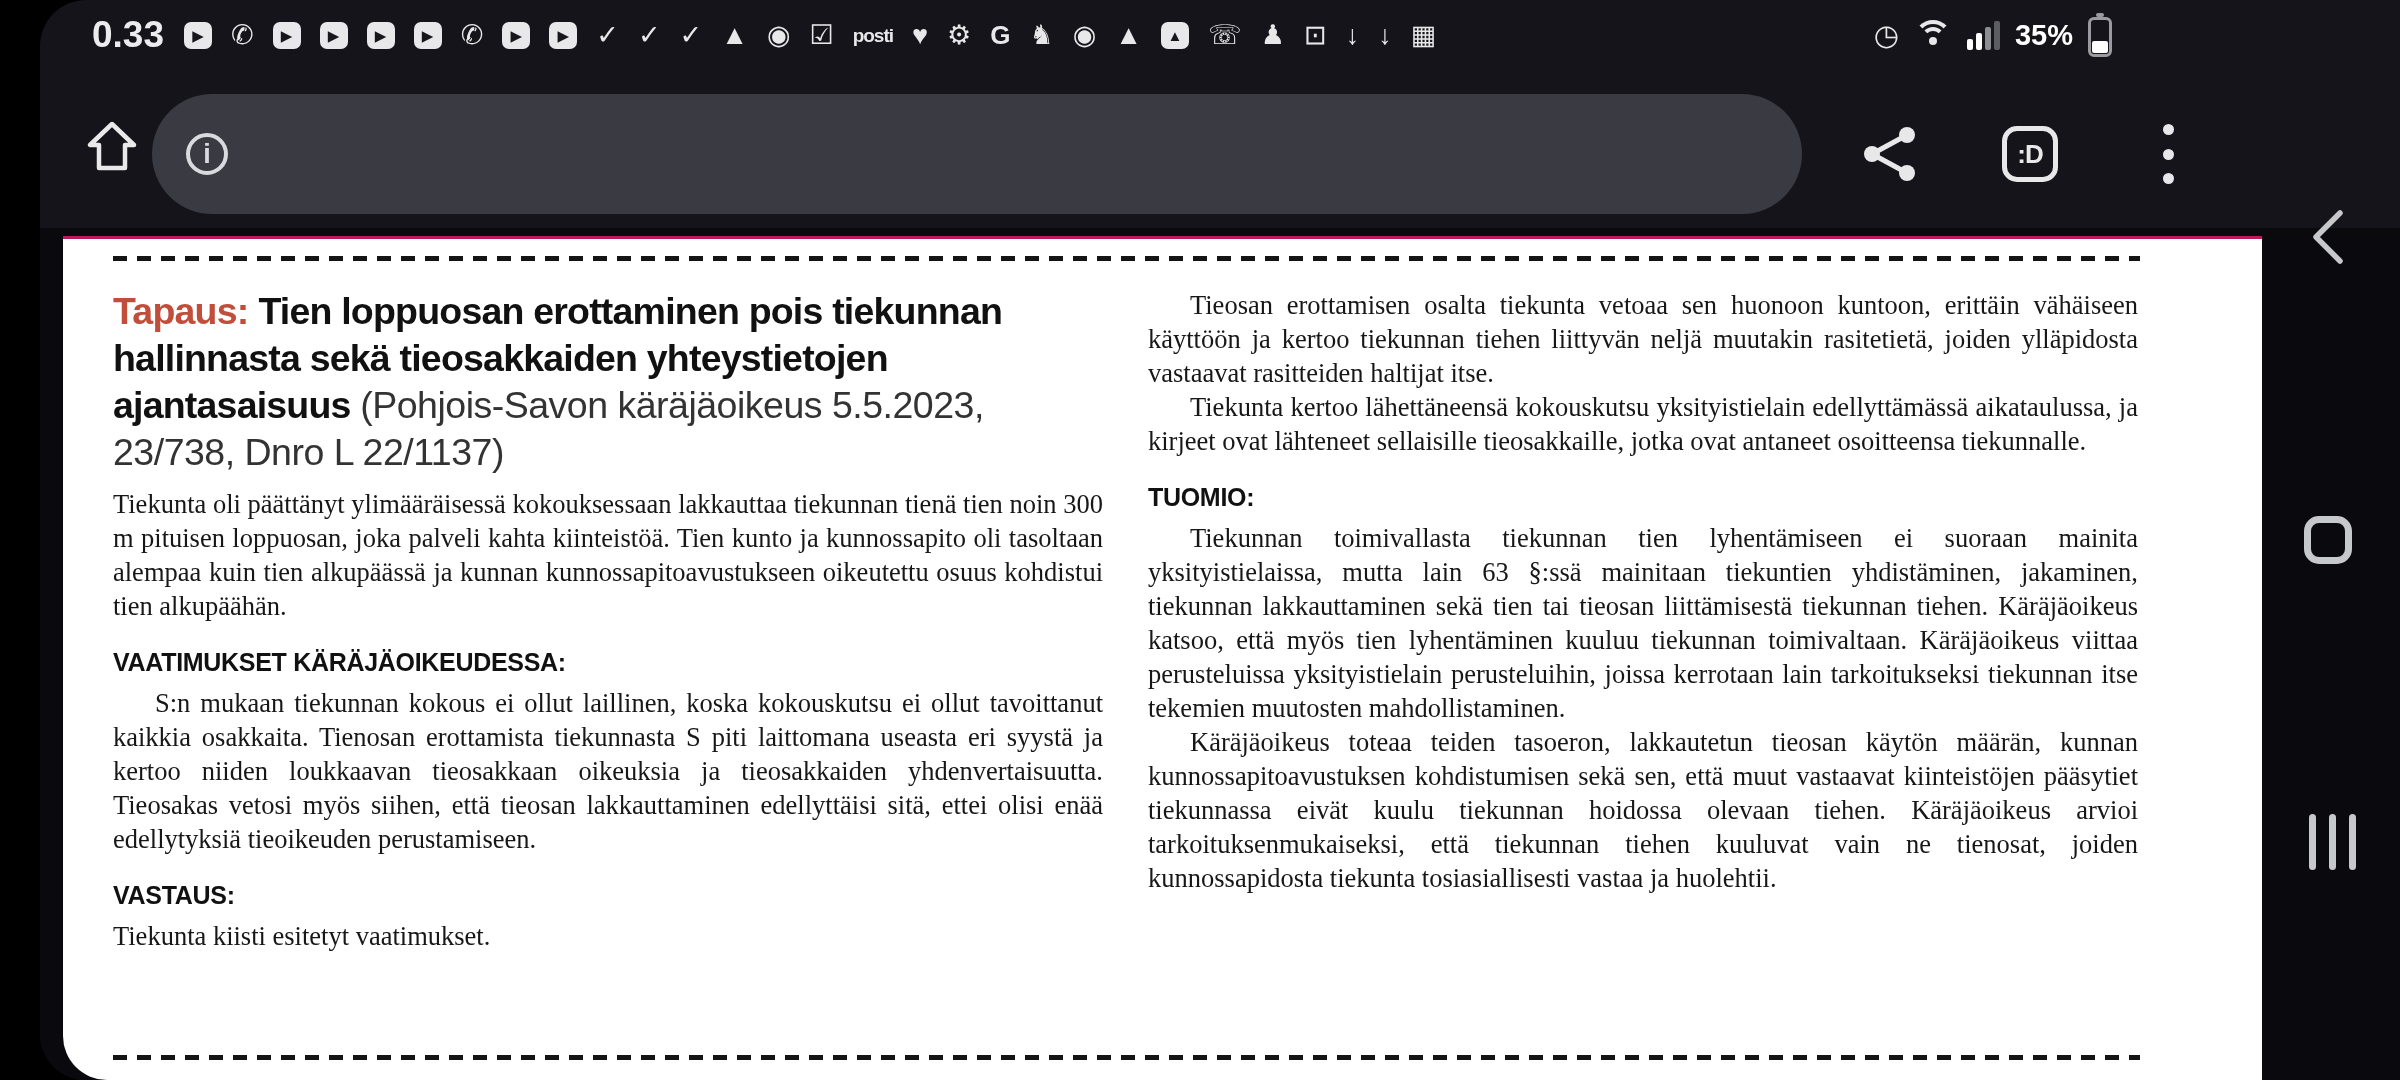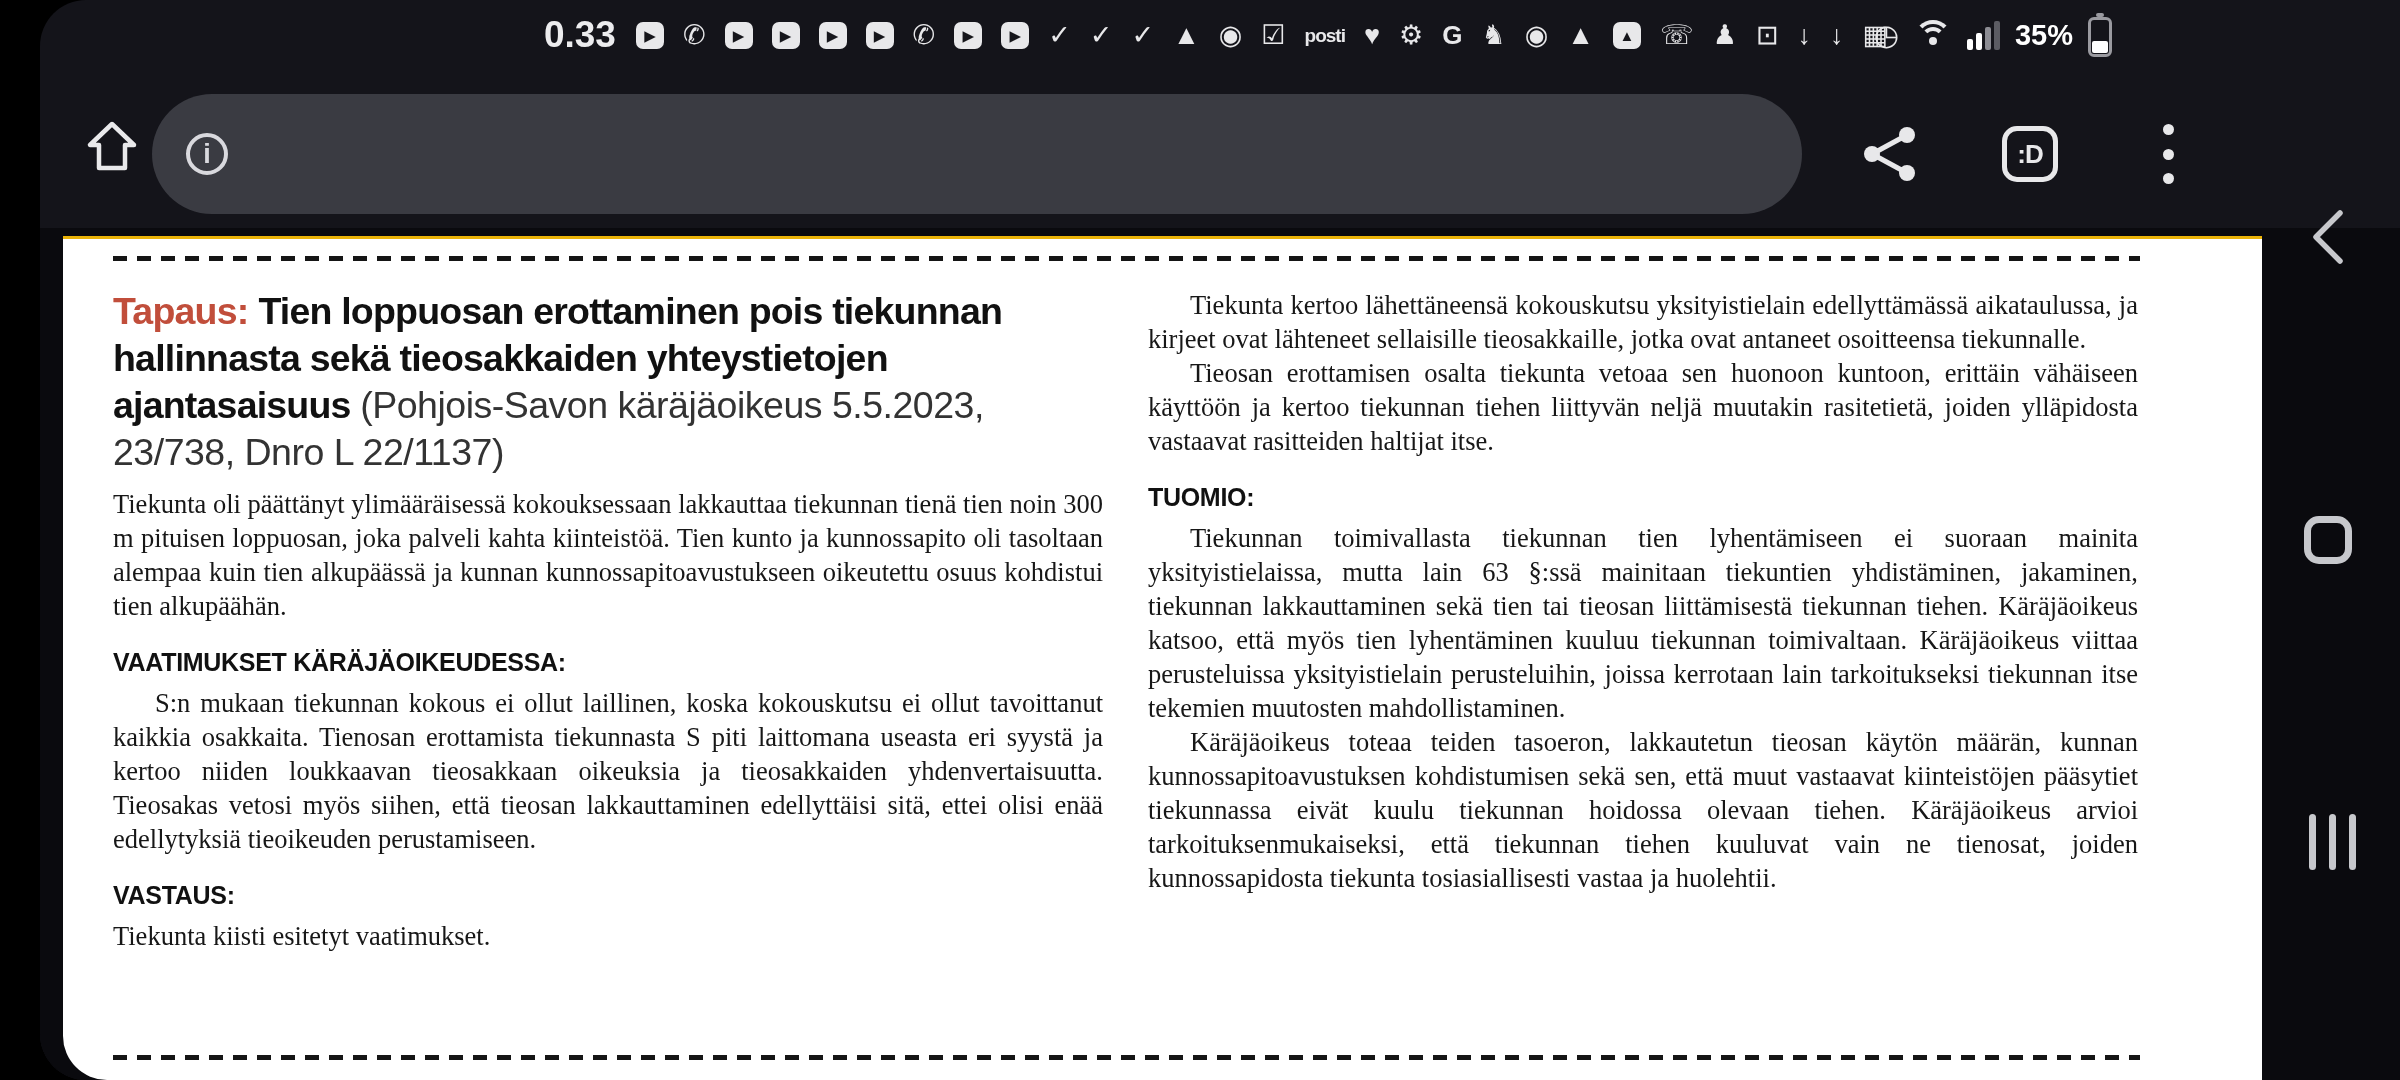--- a/index.html
+++ b/index.html
@@ -4,21 +4,21 @@
 <style>
   * { margin:0; padding:0; box-sizing:border-box; }
   html,body { width:2400px; height:1080px; background:#000; overflow:hidden;
               font-family:"Liberation Sans", sans-serif; }
 
   .screen { position:absolute; left:40px; top:0; width:2360px; height:1080px;
             background:#14141a; border-radius:46px 0 0 46px; overflow:hidden; }
 
   
   .statusbar { position:absolute; top:12px; left:52px; right:60px; height:46px;
-               display:flex; align-items:center; color:#ececee;justify-content:center; }
+               display:flex; align-items:center; color:#ececee; }
   .clock { font-size:37px; font-weight:700; letter-spacing:0; margin-right:20px; }
   .sicons { display:flex; align-items:center; gap:19px; }
   .sicon { font-size:27px; line-height:27px; color:#e8e8ea; display:inline-flex;
            align-items:center; justify-content:center; }
   .sicon.boxed { width:28px; height:27px; background:#e8e8ea; color:#16161b;
                  border-radius:7px; font-size:15px; }
   .sicon.txt { font-size:19px; font-weight:700; letter-spacing:-1px; }
   .sicon.gtxt { font-size:26px; font-weight:700; font-style:normal; }
 
   .sb-right { position:absolute; right:228px; top:0; height:46px;
@@ -60,21 +60,21 @@
              display:flex; align-items:center; justify-content:center;
              font-size:26px; font-weight:700; letter-spacing:-1px; }
   .menubtn { position:absolute; left:2118px; top:124px; width:20px; height:60px;
              display:flex; flex-direction:column; justify-content:space-between;
              align-items:center; }
   .menubtn i { width:11px; height:11px; border-radius:50%; background:#e8e8ea; }
 
   
   .contentbg { position:absolute; left:0; top:228px; right:0; bottom:0; background:#0a0a0e; }
   .page { position:absolute; left:23px; top:236px; width:2199px; height:844px;
-          background:#ffffff; border-top:3px solid #eab308;
+          background:#ffffff; border-top:3px solid #be185d;
           border-bottom-left-radius:44px; overflow:hidden; }
   .dashline { position:absolute; left:50px; width:2027px; height:5px;
               background:repeating-linear-gradient(90deg,#151515 0 14px,transparent 14px 24px); }
   .dash-top { top:17px; }
   .dash-bottom { top:816px; }
 
   .cols { position:absolute; left:50px; top:49px; width:2025px; display:flex; gap:45px; }
   .col { width:990px; color:#171717; font-family:"Liberation Serif", serif;
          font-size:26.5px; line-height:34px; text-align:justify; }
 
@@ -196,22 +196,22 @@
           <span class="red">Tapaus:</span><span>Tien loppuosan erottaminen pois tiekunnan hallinnasta sekä tieosakkaiden yhteystietojen ajantasaisuus </span><span class="light">(Pohjois-Savon käräjäoikeus 5.5.2023, 23/738, Dnro L 22/1137)</span>
         </div>
         <p>Tiekunta oli päättänyt ylimääräisessä kokouksessaan lakkauttaa tiekunnan tienä tien noin 300 m pituisen loppuosan, joka palveli kahta kiinteistöä. Tien kunto ja kunnossapito oli tasoltaan alempaa kuin tien alkupäässä ja kunnan kunnossapitoavustukseen oikeutettu osuus kohdistui tien alkupäähän.</p>
         <div class="sechead">VAATIMUKSET KÄRÄJÄOIKEUDESSA:</div>
         <p class="indent">S:n mukaan tiekunnan kokous ei ollut laillinen, koska kokouskutsu ei ollut tavoittanut kaikkia osakkaita. Tienosan erottamista tiekunnasta S piti laittomana useasta eri syystä ja kertoo niiden loukkaavan tieosakkaan oikeuksia ja tieosakkaiden yhdenvertaisuutta. Tieosakas vetosi myös siihen, että tieosan lakkauttaminen edellyttäisi sitä, ettei olisi enää edellytyksiä tieoikeuden perustamiseen.</p>
         <div class="sechead">VASTAUS:</div>
         <p>Tiekunta kiisti esitetyt vaatimukset.</p>
       </div>
 
       <div class="col">
+        <p class="indent">Tieosan erottamisen osalta tiekunta vetoaa sen huonoon kuntoon, erittäin vähäiseen käyttöön ja kertoo tiekunnan tiehen liittyvän neljä muutakin rasitetietä, joiden ylläpidosta vastaavat rasitteiden haltijat itse.</p>
         <p class="indent">Tiekunta kertoo lähettäneensä kokouskutsu yksityistielain edellyttämässä aikataulussa, ja kirjeet ovat lähteneet sellaisille tieosakkaille, jotka ovat antaneet osoitteensa tiekunnalle.</p>
-        <p class="indent">Tieosan erottamisen osalta tiekunta vetoaa sen huonoon kuntoon, erittäin vähäiseen käyttöön ja kertoo tiekunnan tiehen liittyvän neljä muutakin rasitetietä, joiden ylläpidosta vastaavat rasitteiden haltijat itse.</p>
         <div class="sechead">TUOMIO:</div>
         <p class="indent">Tiekunnan toimivallasta tiekunnan tien lyhentämiseen ei suoraan mainita yksityistielaissa, mutta lain 63 §:ssä mainitaan tiekuntien yhdistäminen, jakaminen, tiekunnan lakkauttaminen sekä tien tai tieosan liittämisestä tiekunnan tiehen. Käräjäoikeus katsoo, että myös tien lyhentäminen kuuluu tiekunnan toimivaltaan. Käräjäoikeus viittaa perusteluissa yksityistielain perusteluihin, joissa kerrotaan lain tarkoitukseksi tiekunnan itse tekemien muutosten mahdollistaminen.</p>
         <p class="indent">Käräjäoikeus toteaa teiden tasoeron, lakkautetun tieosan käytön määrän, kunnan kunnossapitoavustuksen kohdistumisen sekä sen, että muut vastaavat kiinteistöjen pääsytiet tiekunnassa eivät kuulu tiekunnan hoidossa olevaan tiehen. Käräjäoikeus arvioi tarkoituksenmukaiseksi, että tiekunnan tiehen kuuluvat vain ne tienosat, joiden kunnossapidosta tiekunta tosiasiallisesti vastaa ja huolehtii.</p>
       </div>
     </div>
   </div>
 
   <div class="navzone">
     <div class="navback">
       <svg width="40" height="58" viewBox="0 0 40 58">

